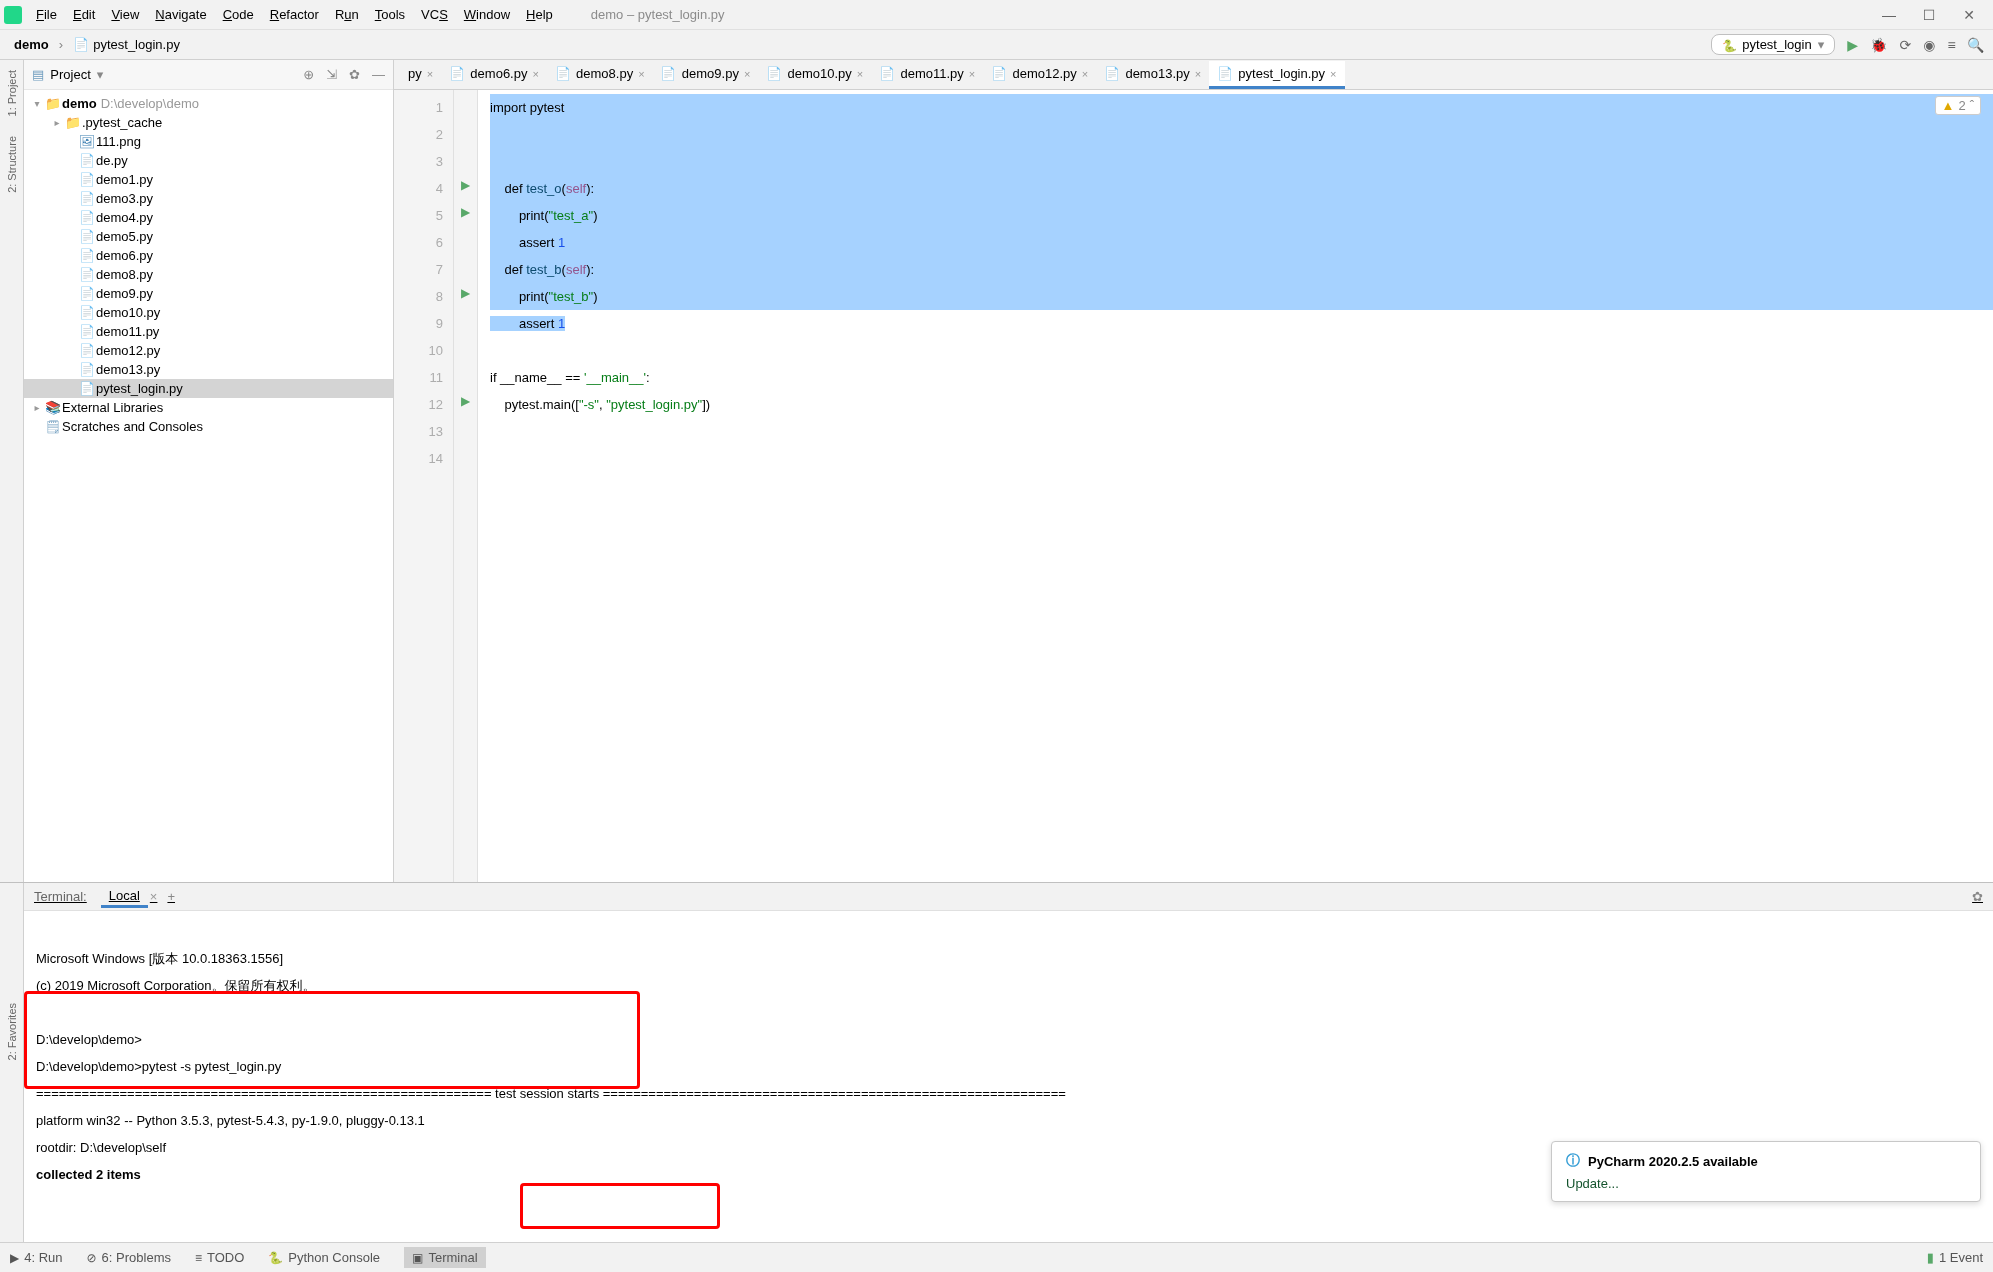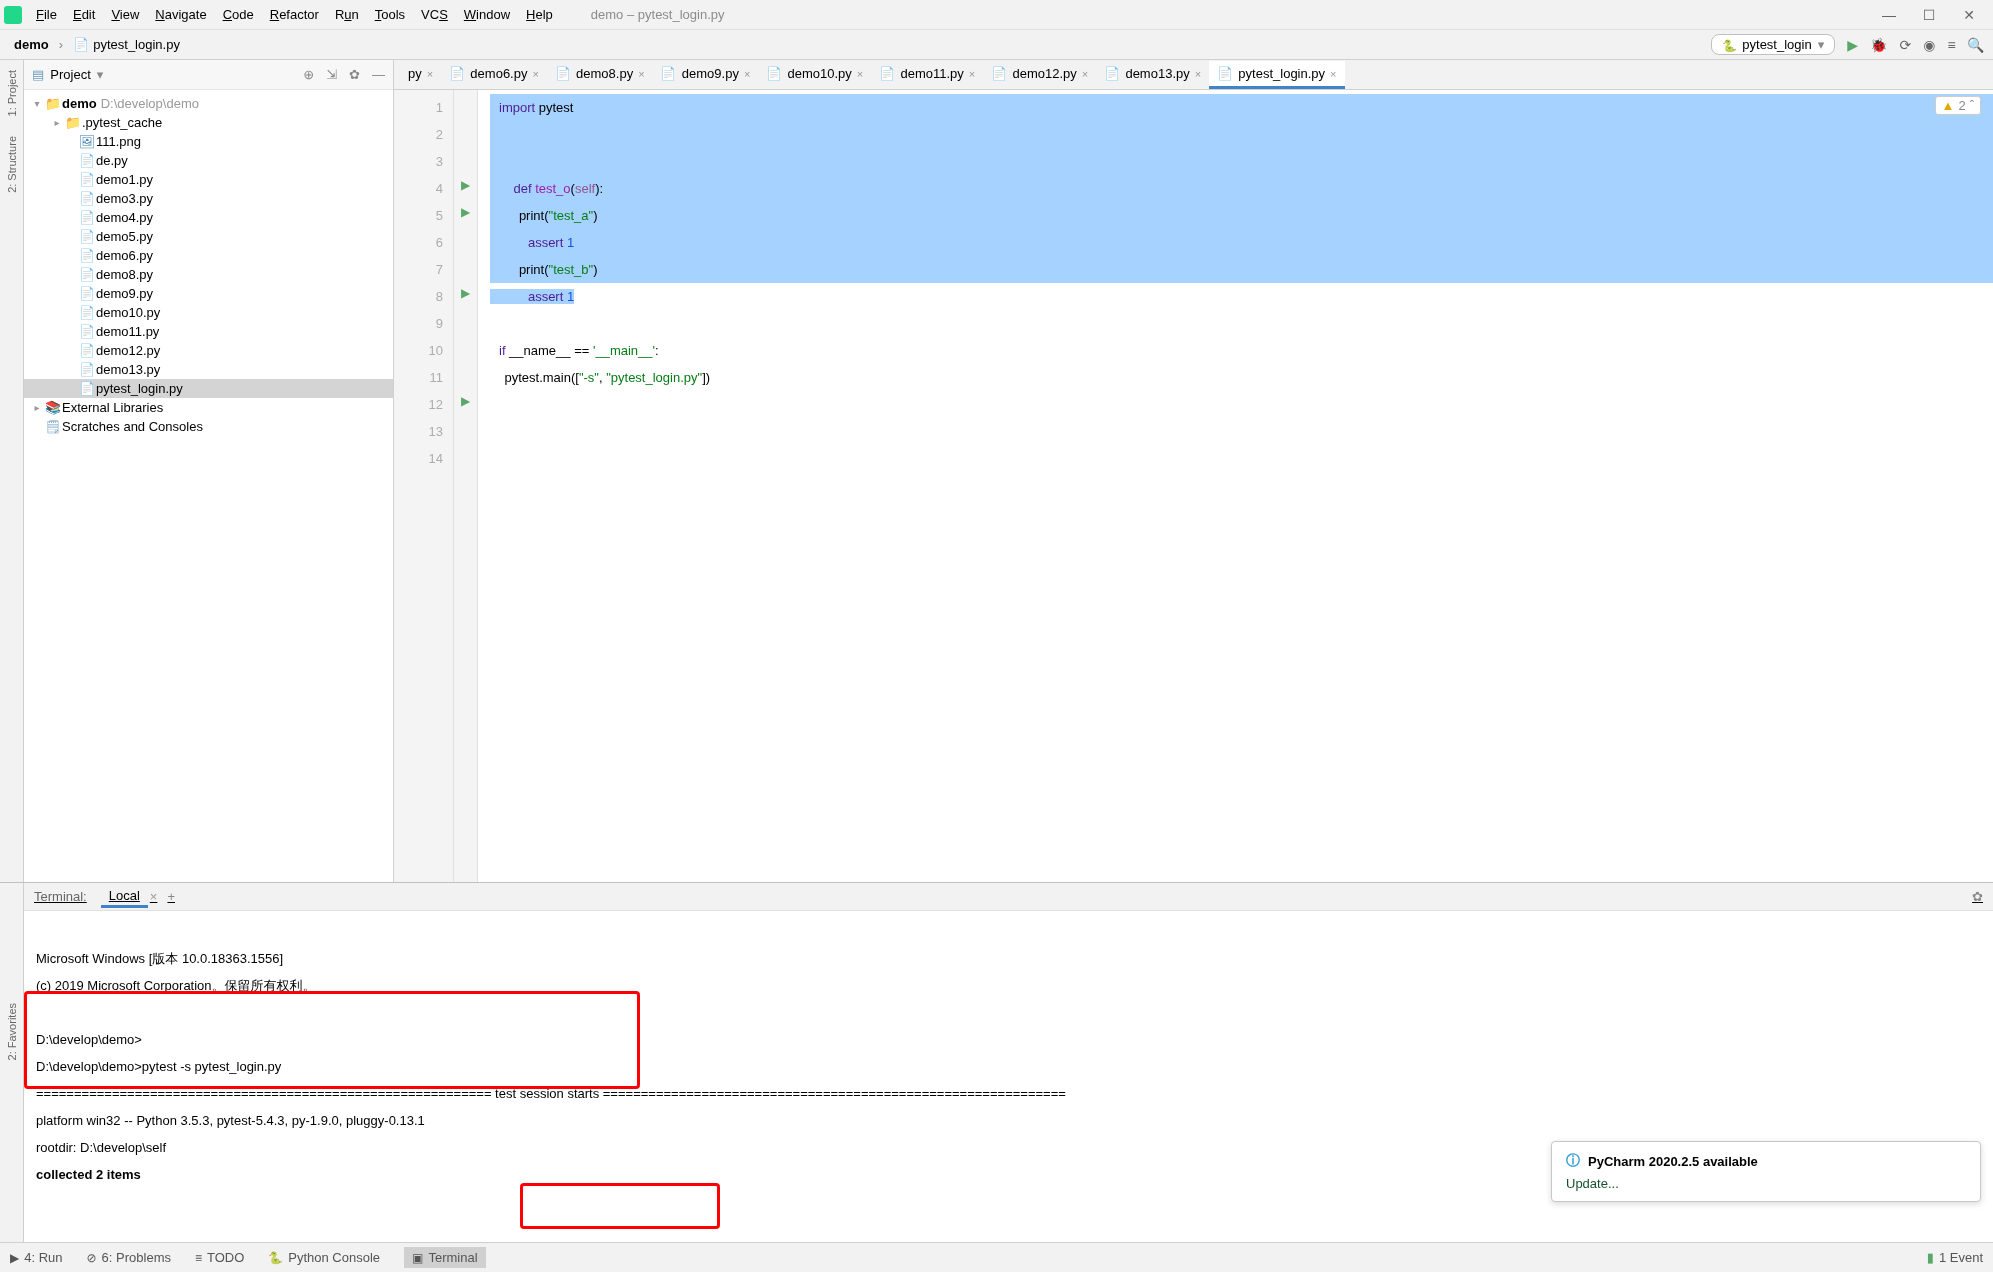--- a/index.html
+++ b/index.html
@@ -45,22 +45,22 @@
 .tab.active { background:#fff; border-bottom:3px solid #4083c9; }
 .tab .close { color:#999; font-size:11px; }
 .codewrap { flex:1; display:flex; position:relative; font-family:Consolas,monospace; font-size:15px; }
 .gutter { width:60px; background:#f4f4f4; text-align:right; color:#adadad; padding:4px 10px 4px 0; border-right:1px solid #e0e0e0; }
 .gutter div { height:27px; line-height:27px; }
 .runcol { width:24px; background:#f4f4f4; border-right:1px solid #e0e0e0; }
 .runcol div { height:27px; display:flex; align-items:center; justify-content:center; color:#59A869; font-size:12px; }
 .code { flex:1; padding:4px 0 4px 12px; position:relative; }
 .code div.line { height:27px; line-height:27px; white-space:pre; }
 .sel-bg { background:#a6d2ff; }
-.kw { color:#4c1d95;padding-left:9px; }
-.fn { color:#a21caf; }
+.kw { color:#000000; }
+.fn { color:#0c4a6e; }
 .self { color:#94558D; }
 .str { color:#067d17; }
 .num { color:#1750eb; }
 .dec { color:#000; }
 .warnbadge { position:absolute; top:6px; right:12px; background:#fff; border:1px solid #ccc; border-radius:3px; padding:1px 6px; font-size:11px; color:#888; display:flex; align-items:center; gap:4px; }
 .warnbadge .wico { color:#e0a800; }
 .terminal { height:360px; background:#fff; border-top:1px solid #c0c0c0; display:flex; flex-direction:column; position:relative; }
 .thead { height:28px; display:flex; align-items:center; padding:0 10px; background:#f2f2f2; border-bottom:1px solid #e0e0e0;text-decoration:underline; }
 .thead .tl { color:#666; margin-right:14px; }
 .thead .ttab { padding:2px 8px; border-bottom:3px solid #4083c9; color:#000; }
@@ -320,20 +320,21 @@
           <div></div>
           <div></div>
       </div>
       <div class="code">
 <div class="line sel-bg"><span class="kw">import</span> pytest</div>
 <div class="line sel-bg"></div>
 <div class="line sel-bg"></div>
 <div class="line sel-bg">    <span class="kw">def</span> <span class="fn">test_o</span>(<span class="self">self</span>):</div>
 <div class="line sel-bg">        print(<span class="str">"test_a"</span>)</div>
 <div class="line sel-bg">        <span class="kw">assert</span> <span class="num">1</span></div>
+<div class="line sel-bg">    <span class="kw">def</span> <span class="fn">test_b</span>(<span class="self">self</span>):</div>
 <div class="line sel-bg">        print(<span class="str">"test_b"</span>)</div>
 <div class="line"><span class="sel-bg">        <span class="kw">assert</span> <span class="num">1</span></span></div>
 <div class="line"></div>
 <div class="line"><span class="kw">if</span> __name__ == <span class="str">'__main__'</span>:</div>
 <div class="line">    pytest.main([<span class="str">"-s"</span>, <span class="str">"pytest_login.py"</span>])</div>
 <div class="line"></div>
         <div class="warnbadge">
             <span class="wico">▲</span>
             <span>2</span> 
             <span>ˆ</span>

